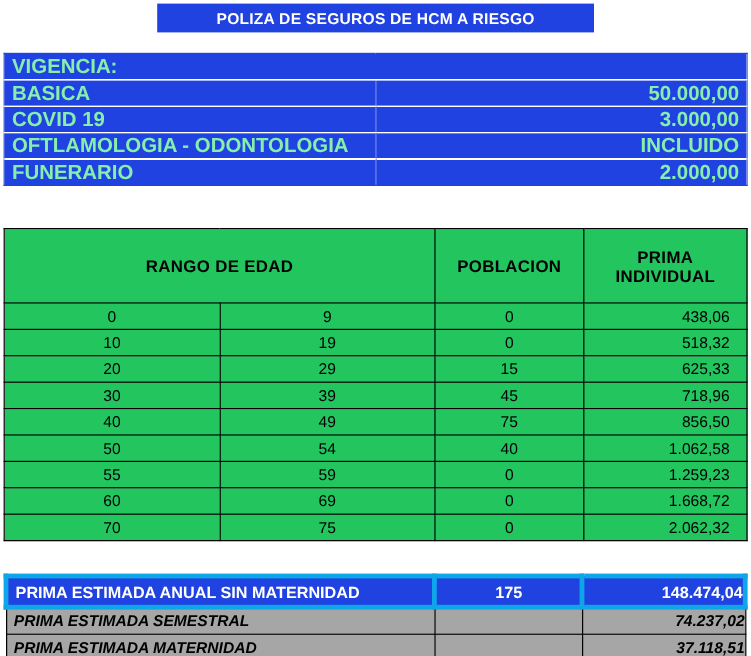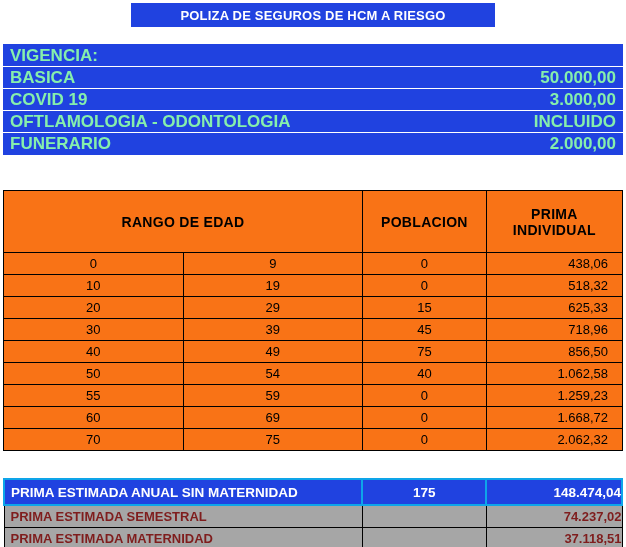--- a/index.html
+++ b/index.html
@@ -69,21 +69,21 @@
     top: 190px;
     width: 620px;
     border-collapse: collapse;
     table-layout: fixed;
   }
   .main-table td, .main-table th {
     border: 1px solid #000000;
     font-size: 13px;
     padding: 0 6px;
     height: 22px;
-    background: #f97316;
+    background: #22c55e;
     color: #000000;
     box-sizing: border-box;
   }
   .main-table th {
     font-weight: bold;
     text-align: center;
     vertical-align: middle;
     height: 62px;
     font-size: 14px;
     letter-spacing: 0.3px;
@@ -112,25 +112,26 @@
     height: 22px;
     padding: 0 6px;
     box-sizing: border-box;
     border: 1px solid #000000;
   }
   .totals tr.blue td {
     background: #2042e0;
     color: #ffffff;
     height: 26px;
     font-size: 13.5px;
-    border: 2px solid #0ea5e9;
+    border: 4px solid #0ea5e9;
   }
   .totals tr.gray td {
     background: #a6a6a6;
-    color: #7f1d1d;
+    color: #000000;
+    font-style: italic;
   }
   .totals td.lbl { text-align: left; }
   .totals td.mid { text-align: center; }
   .totals td.val { text-align: right; padding-right: 0; }
   .totals tr.gray td.blank { background: #a6a6a6; }
 </style>
 </head>
 <body>
 
 <div class="sheet">

